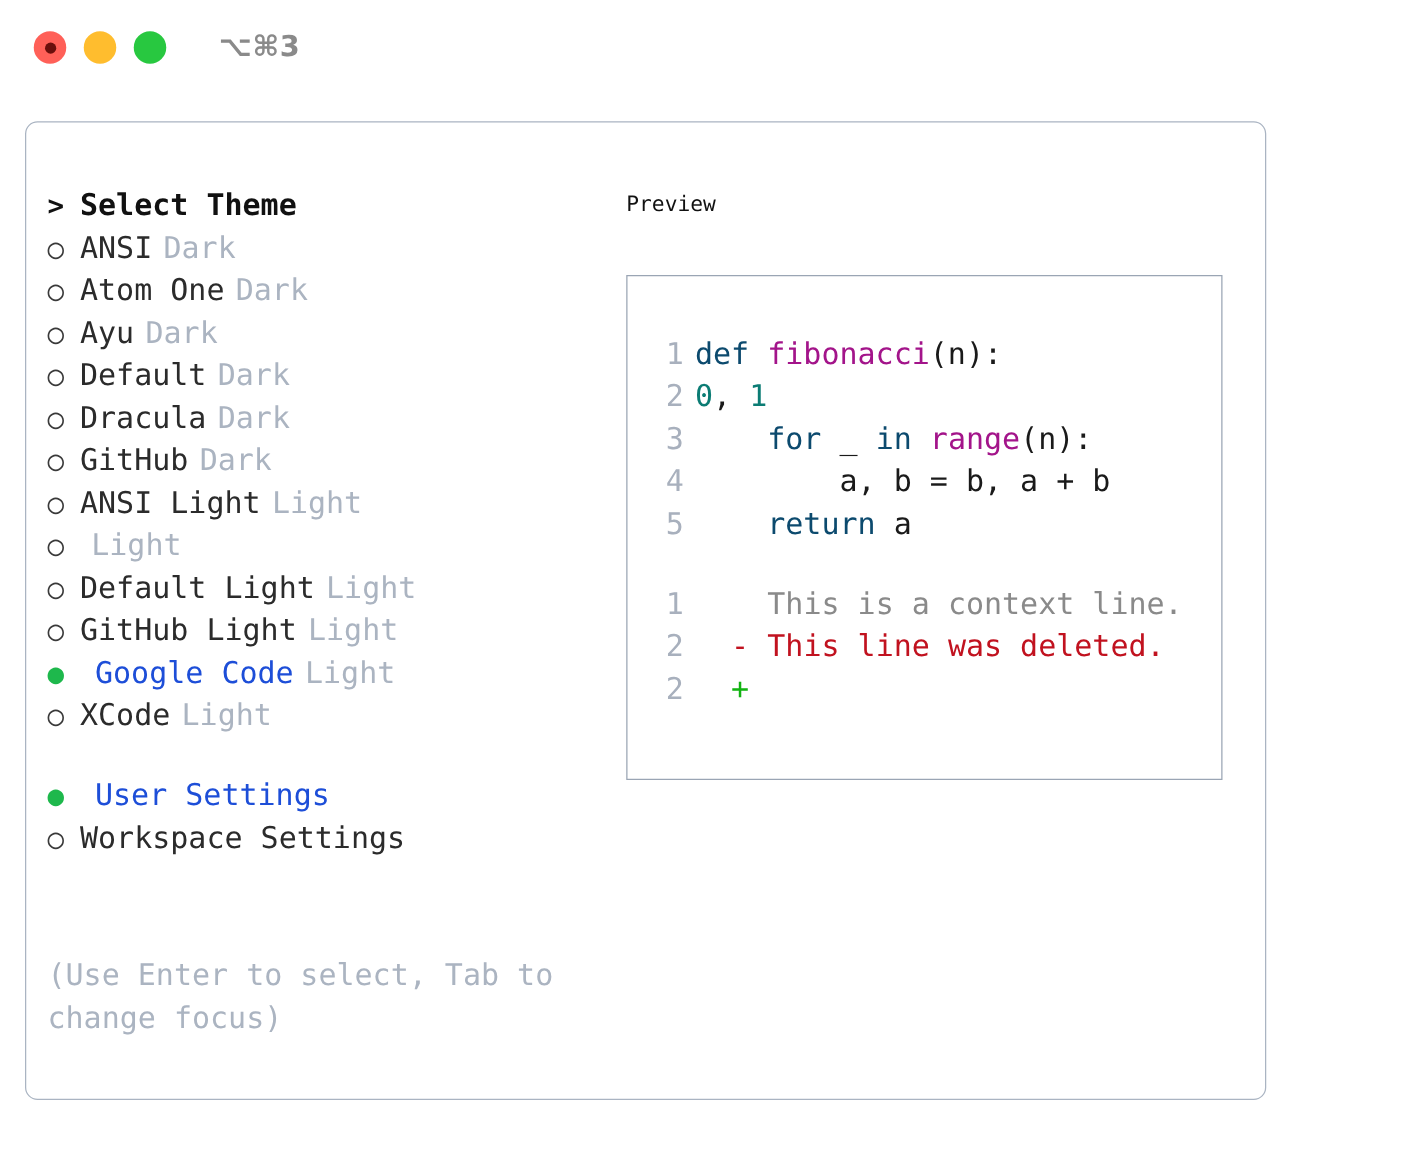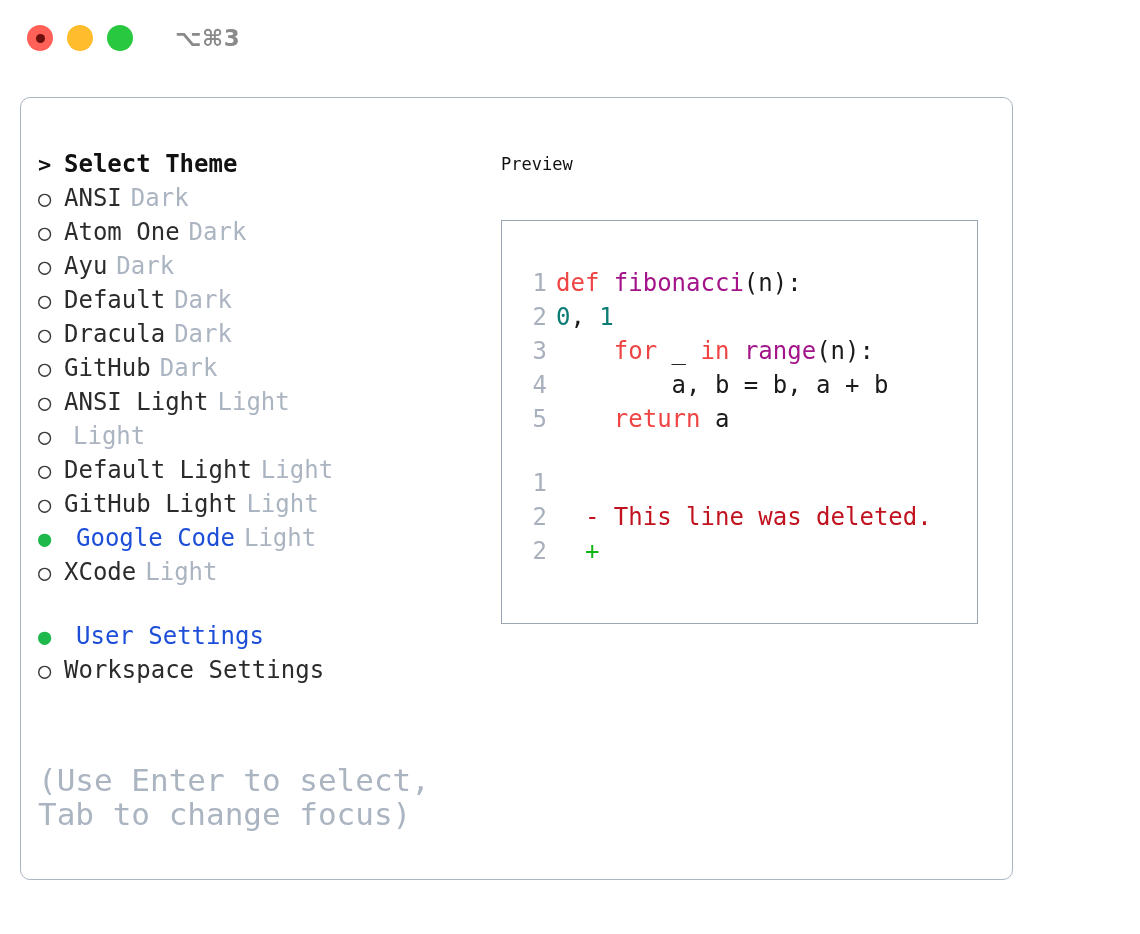--- a/index.html
+++ b/index.html
@@ -126,21 +126,21 @@
     color: #2b2b2b;
   }
 
   .spacer-sm { height: 30px; }
 
   .hint {
     position: absolute;
     left: 17px;
     top: 665px;
     width: 420px;
-    font-size: 31px;
+    font-size: 24px;
     line-height: 34px;
     color: #abb4c1;
   }
 
   
   .right-col {
     position: absolute;
     left: 480px;
     top: 49px;
     width: 500px;
@@ -170,21 +170,21 @@
   .ln {
     display: inline-block;
     width: 27px;
     flex: 0 0 27px;
     text-align: right;
     color: #a8b0bd;
     margin-right: 9px;
   }
   .code-gap { height: 30px; }
 
-  .tok-kw   { color: #ef4444; }
+  .tok-kw   { color: #0c4a6e; }
   .tok-fn   { color: #a3148a; }
   .tok-num  { color: #0b7c74; }
   .tok-pl   { color: #1a1a1a; }
   .tok-ctx  { color: #8a8a8a; }
   .tok-del  { color: #c1121f; }
   .tok-add  { color: #12b312; }
 </style>
 </head>
 <body>
 
@@ -240,21 +240,21 @@
         <div class="preview-box">
           <div id="code-sample">
               <div class="code-line"><span class="ln">1</span><span class="tok-kw">def </span><span class="tok-fn">fibonacci</span><span class="tok-pl">(n):</span></div>
               <div class="code-line"><span class="ln">2</span><span class="tok-num">0</span><span class="tok-pl">, </span><span class="tok-num">1</span></div>
               <div class="code-line"><span class="ln">3</span><span class="tok-pl">    </span><span class="tok-kw">for</span><span class="tok-pl"> _ </span><span class="tok-kw">in</span><span class="tok-pl"> </span><span class="tok-fn">range</span><span class="tok-pl">(n):</span></div>
               <div class="code-line"><span class="ln">4</span><span class="tok-pl">        a, b = b, a + b</span></div>
               <div class="code-line"><span class="ln">5</span><span class="tok-pl">    </span><span class="tok-kw">return</span><span class="tok-pl"> a</span></div>
             </div>
           <div class="code-gap"></div>
           <div id="diff-sample">
-              <div class="code-line"><span class="ln">1</span><span class="tok-ctx">   </span></div>
+              <div class="code-line"><span class="ln">1</span><span class="tok-ctx">   </span><span class="tok-ctx"> This is a context line.</span></div>
               <div class="code-line"><span class="ln">2</span><span class="tok-del">  -</span><span class="tok-del"> This line was deleted.</span></div>
               <div class="code-line"><span class="ln">2</span><span class="tok-add">  +</span></div>
             </div>
         </div>
       </div>
 
     </div>
   </div>
 </div>
 

